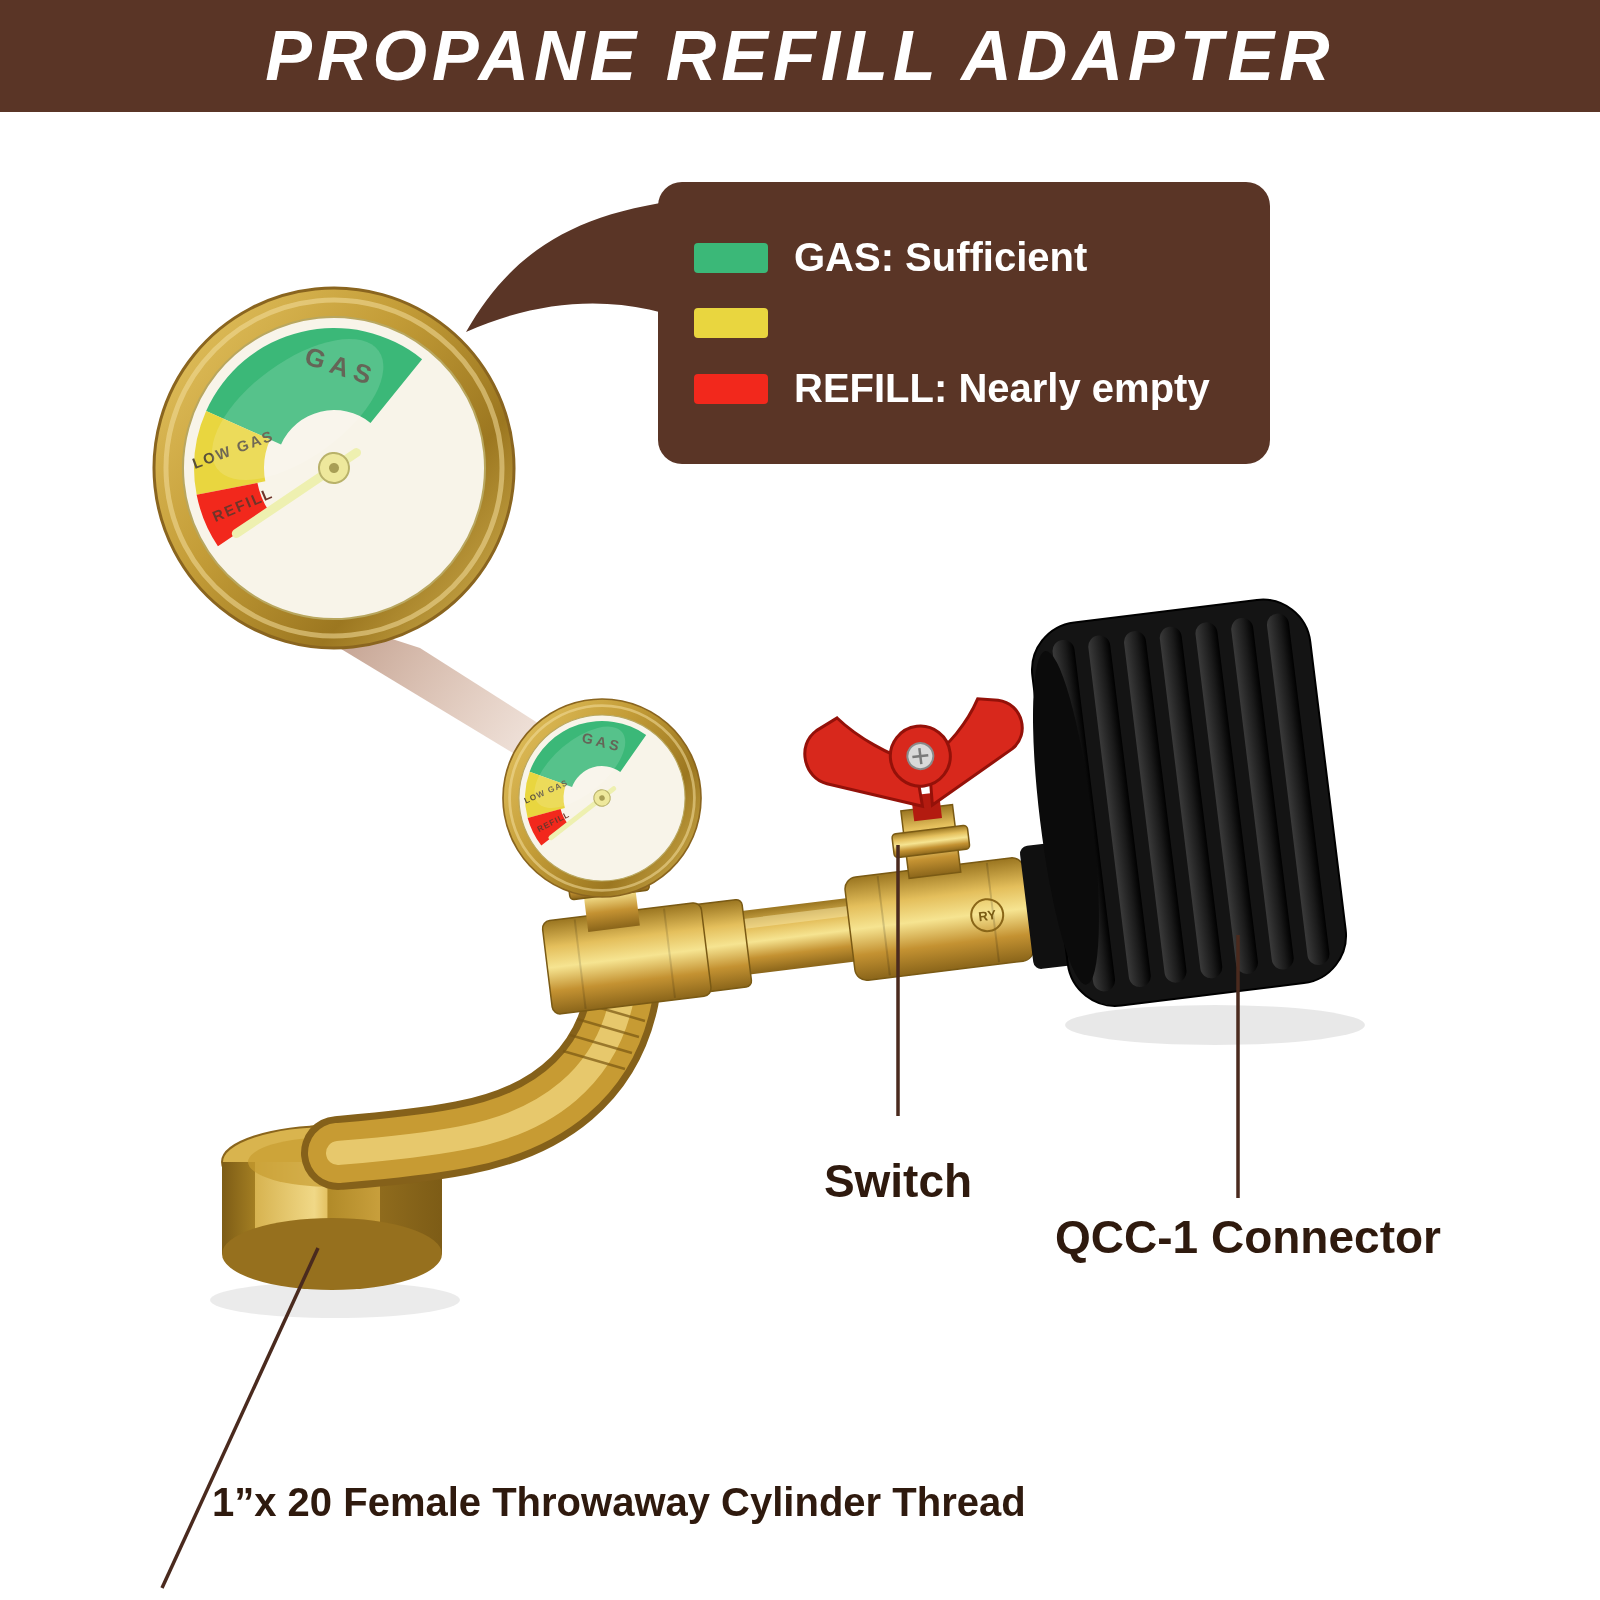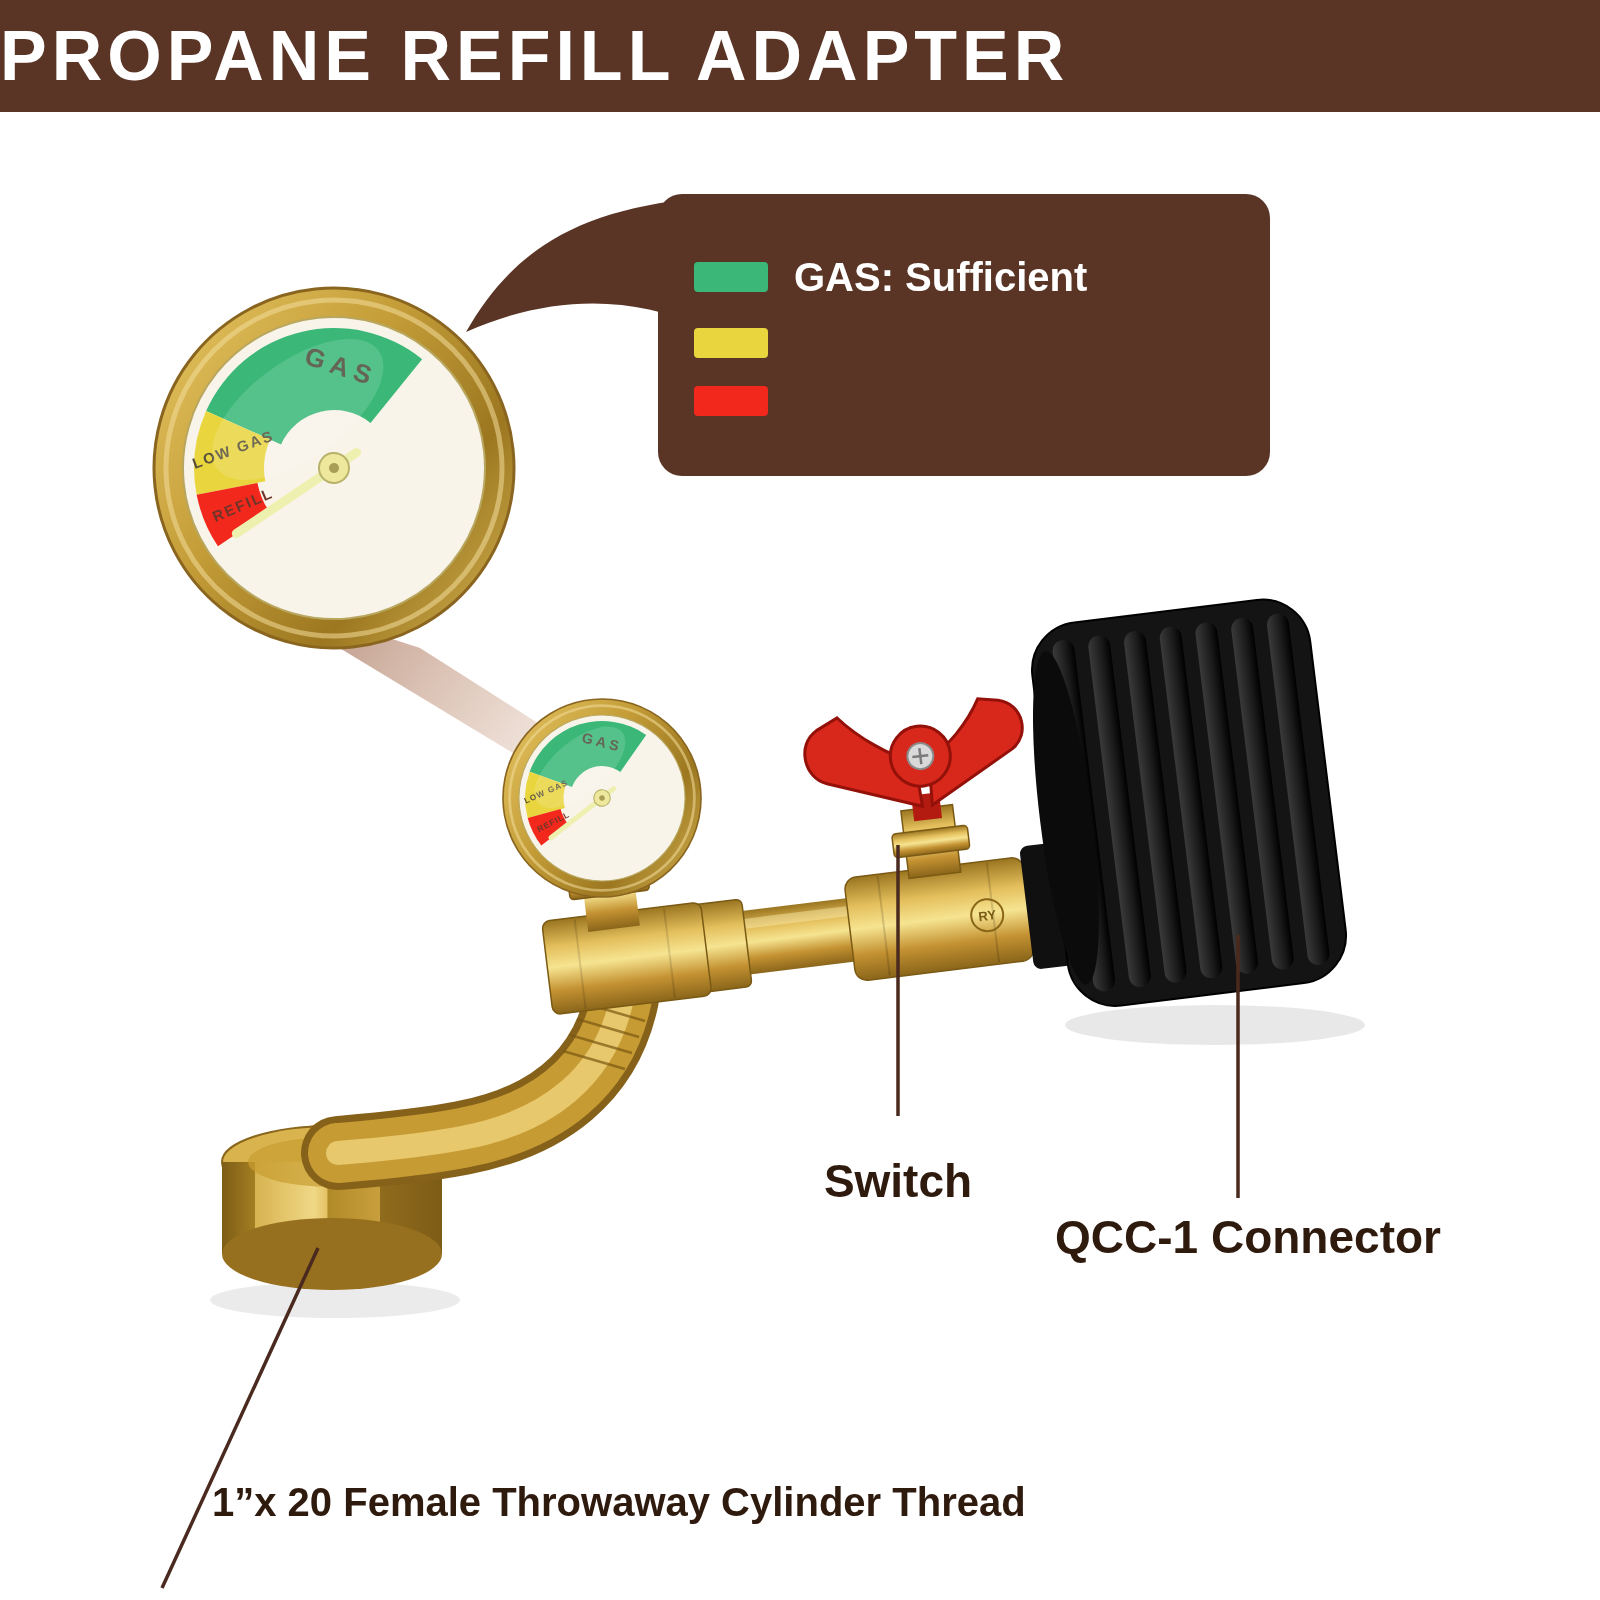--- a/index.html
+++ b/index.html
@@ -1,28 +1,28 @@
 <!DOCTYPE html>
 <html style="--banner: #5a3526; --legend: #5a3526; --leader: #4a2a1e; --label_text: #2f1a0e;"><head>
 <meta charset="utf-8">
 <style>
   html,body{margin:0;padding:0;background:#ffffff;}
   body{width:1600px;height:1600px;font-family:"Liberation Sans", sans-serif;}
   .page{position:relative;width:1600px;height:1600px;background:#ffffff;overflow:hidden;}
 
   .banner{position:absolute;top:0;left:0;width:1600px;height:112px;
-    background:var(--banner,#5a3526);display:flex;align-items:center;}
+    background:var(--banner,#5a3526);display:flex;align-items:center;justify-content:center;font-style:italic;}
   .banner h1{margin:0;color:#ffffff;font-size:70px;font-weight:800;letter-spacing:5px;}
 
   .scene{position:absolute;top:0;left:0;width:1600px;height:1600px;}
 
   .legend{position:absolute;left:658px;top:182px;width:612px;height:282px;
     background:var(--legend,#5a3526);border-radius:24px;
     display:flex;flex-direction:column;justify-content:center;gap:28px;
-    padding-left:36px;box-sizing:border-box;margin-top:12px;}
+    padding-left:36px;box-sizing:border-box;}
   .legend-row{display:flex;align-items:center;gap:26px;}
   .legend-row .swatch{flex:0 0 auto;display:block;}
   .legend-row .legend-label{color:#ffffff;font-size:40px;font-weight:700;white-space:nowrap;}
 
   .callout-label{position:absolute;color:var(--label_text,#2f1a0e);font-weight:700;white-space:nowrap;}
   .switch-label{left:898px;top:1154px;transform:translateX(-50%);font-size:46px;}
   .qcc-label{left:1248px;top:1210px;transform:translateX(-50%);font-size:46px;}
   .thread-label{left:212px;top:1480px;font-size:40px;}
 </style>
 </head>
@@ -181,20 +181,21 @@
     </div>
     <div class="legend-row">
       <svg class="swatch" width="74" height="30">
         <rect width="74" height="30" rx="4" fill="#e9d63f"></rect>
       </svg>
     </div>
     <div class="legend-row">
       <svg class="swatch" width="74" height="30">
         <rect width="74" height="30" rx="4" fill="#f2281c"></rect>
       </svg>
+      <span class="legend-label">REFILL: Nearly empty</span>
     </div>
   </div>
 
   <div class="callout-label switch-label">Switch</div>
   <div class="callout-label qcc-label">QCC-1 Connector</div>
   <div class="callout-label thread-label">1”x 20 Female Throwaway Cylinder Thread</div>
 
 </div>
 
 </body></html>

